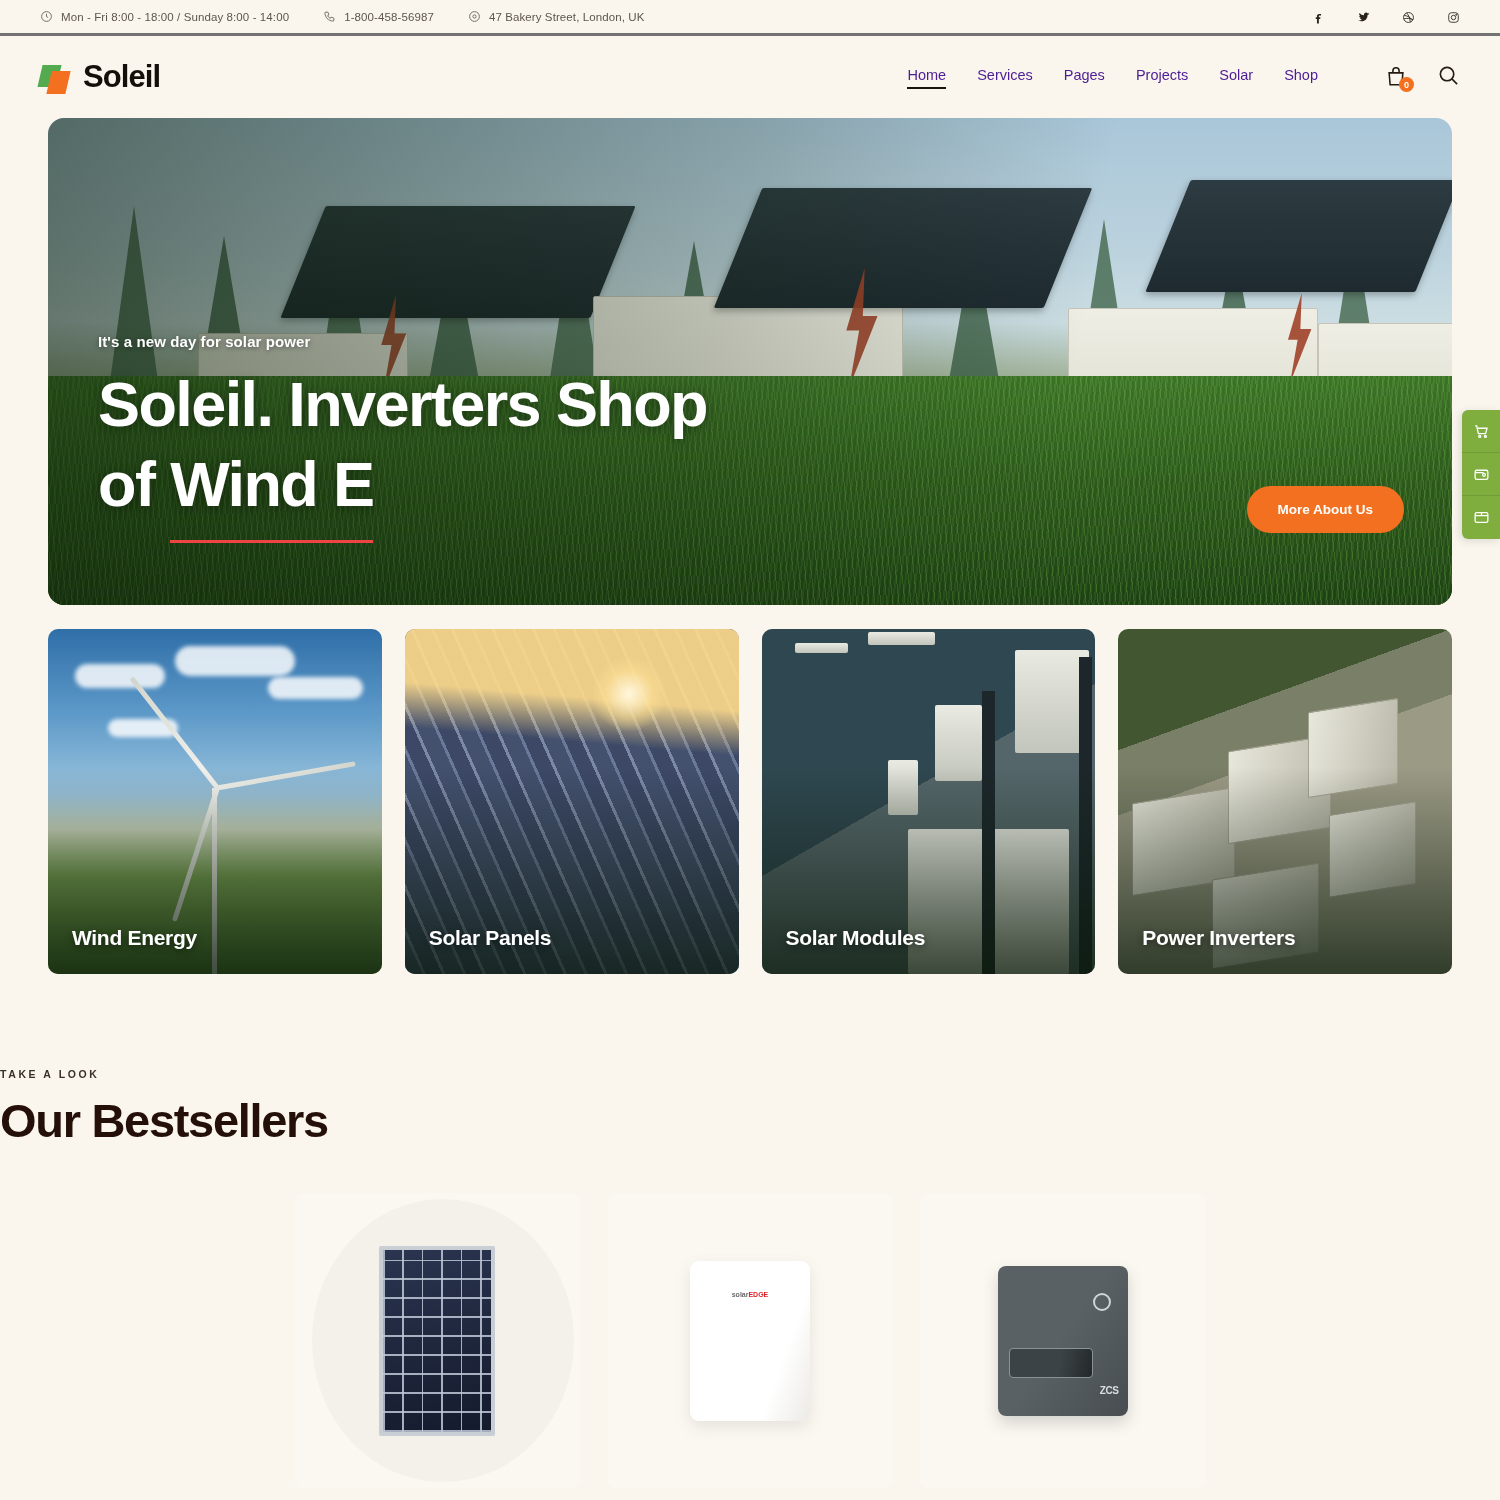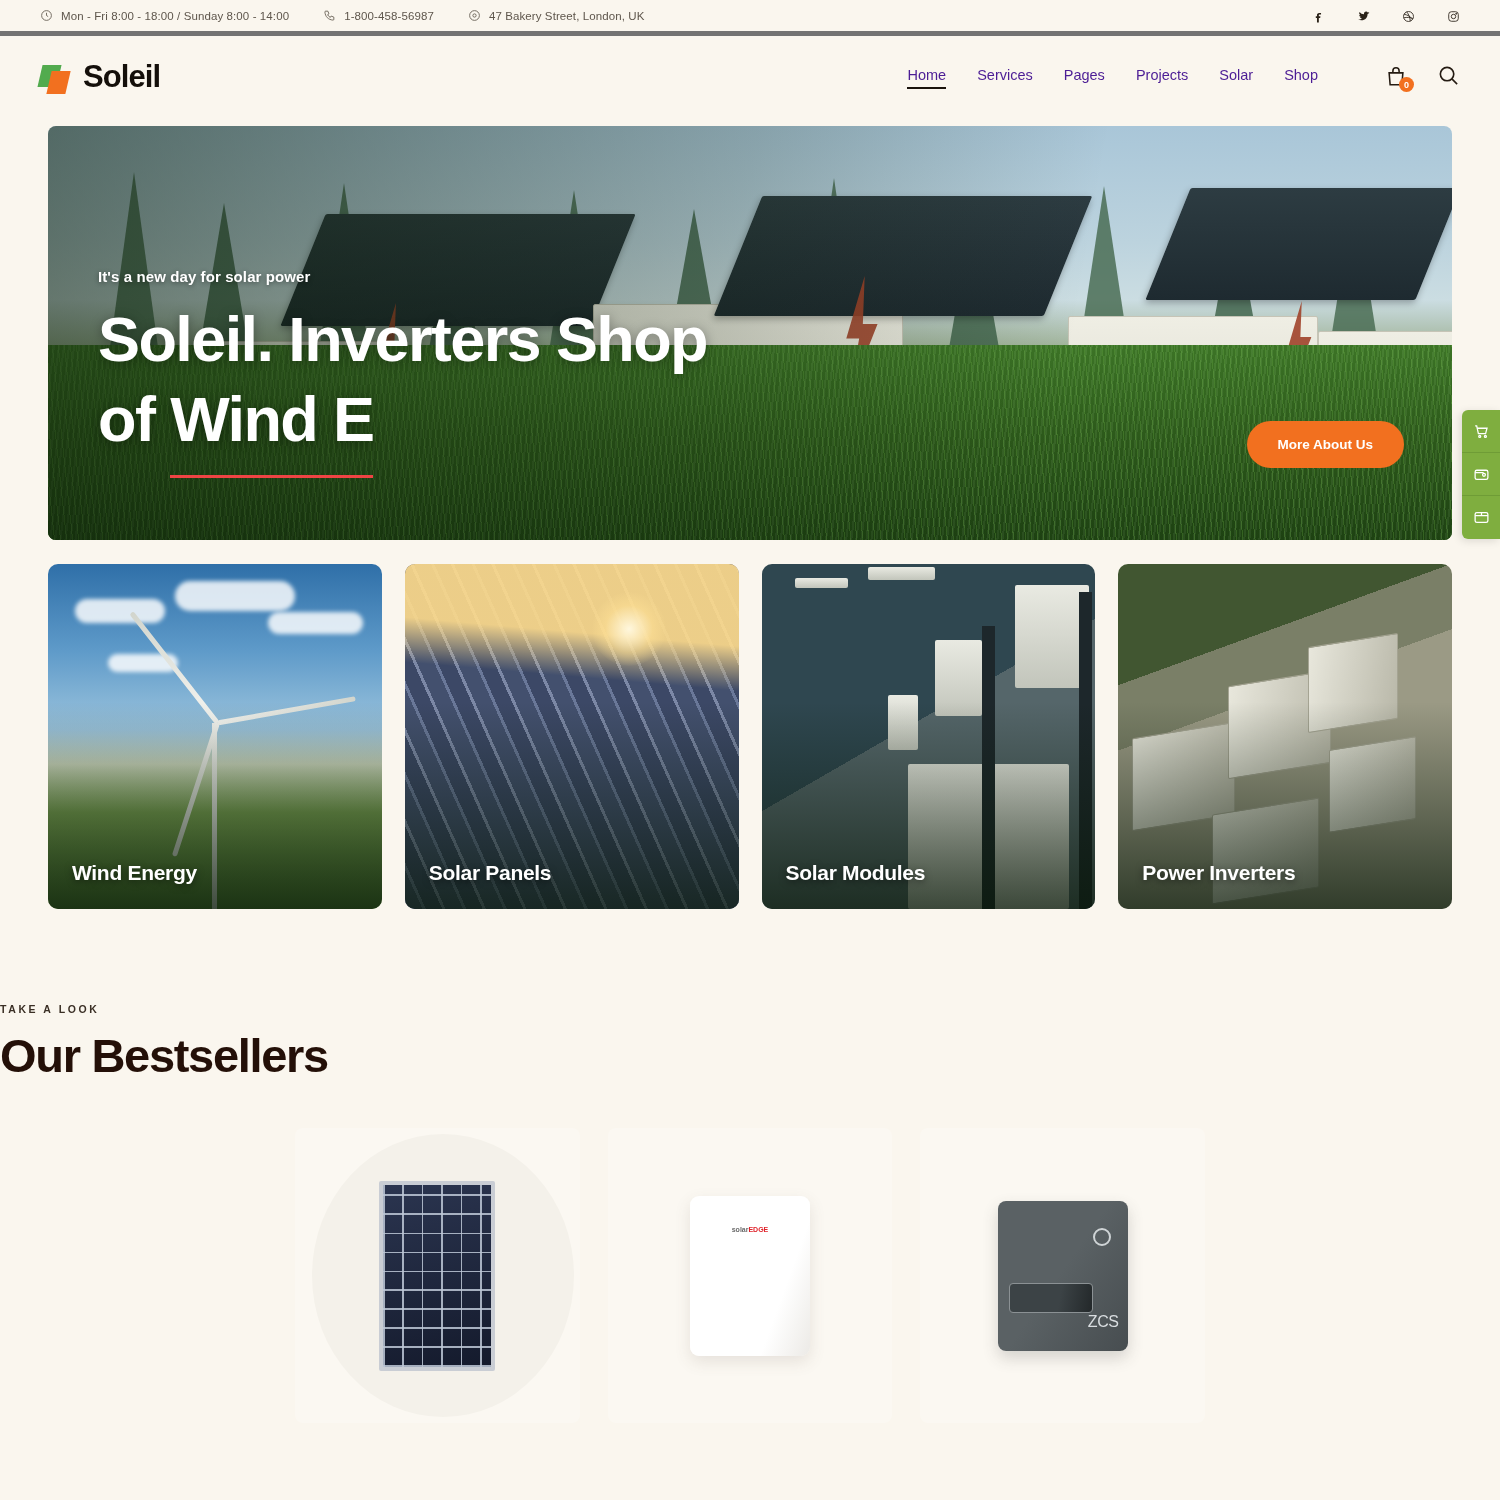--- a/index.html
+++ b/index.html
@@ -6,21 +6,21 @@
   html,body {
     width:1500px; height:1500px; overflow:hidden;
     background:#faf6ee;
     font-family:"Liberation Sans", sans-serif;
     color:#231a12;
   }
 
   
   .topbar {
     height:36px; display:flex; align-items:center;
-    padding:0 40px; border-bottom:5px solid #737373;
+    padding:0 40px; border-bottom:3px solid #737373;
     background:#faf6ee;
   }
   .tb-group { display:flex; align-items:center; gap:34px; }
   .tb-item { display:flex; align-items:center; gap:8px;
     font-size:11.5px; color:#5e564c; letter-spacing:.1px; }
   .tb-item .ico { width:13px; height:13px; display:block; flex:none; }
   .tb-social { margin-left:auto; display:flex; align-items:center; gap:32px; }
   .tb-social .ico { width:13px; height:13px; display:block; color:#2b2319; }
 
   
@@ -53,22 +53,22 @@
   .cart-wrap { position:relative; width:22px; height:24px; cursor:pointer; }
   .cart-badge {
     position:absolute; right:-7px; bottom:-3px;
     width:15px; height:15px; border-radius:50%;
     background:#f2701f; color:#fff; font-size:9px; font-weight:bold;
     display:flex; align-items:center; justify-content:center;
   }
 
   
   .hero {
-    position:relative; margin:8px 48px; height:414px;
-    border-radius:8px; overflow:hidden;
+    position:relative; margin:0 48px; height:487px;
+    border-radius:16px; overflow:hidden;
   }
   .hero-sky {
     position:absolute; inset:0;
     background:linear-gradient(#a9c6d8 0%, #bcd3de 28%, #cbdde2 42%, #93a682 57%, #3e6b2a 74%, #2c5a1c 100%);
   }
   .tree {
     position:absolute; bottom:44%; width:0; height:0;
     border-left:26px solid transparent; border-right:26px solid transparent;
     border-bottom:150px solid #46694f; opacity:.82;
   }
@@ -243,21 +243,21 @@
     position:absolute; left:9%; top:55%; width:64%; height:20%;
     background:linear-gradient(100deg,#3c4346 60%, #23282a 100%);
     border:1px solid #8b9194; border-radius:4px;
   }
   .inv-knob {
     position:absolute; right:13%; top:18%; width:18px; height:18px;
     border:2px solid #cfd4d6; border-radius:50%;
   }
   .inv-brand {
     position:absolute; right:7%; bottom:13%;
-    font-size:16px; font-weight:normal; color:#d9dde0; letter-spacing:-.4px;
+    font-size:10px; font-weight:bold; color:#d9dde0; letter-spacing:-.4px;
   }
   .inv-legs { position:absolute; bottom:-13px; left:8%; width:84%; height:15px; }
   .prod-wm {
     position:absolute; left:50%; top:44%; transform:translate(-50%,-50%);
     font-size:95px; color:rgba(150,175,205,.13); font-weight:bold;
     letter-spacing:6px; pointer-events:none; white-space:nowrap;
   }
 </style>
 </head>
 <body>

